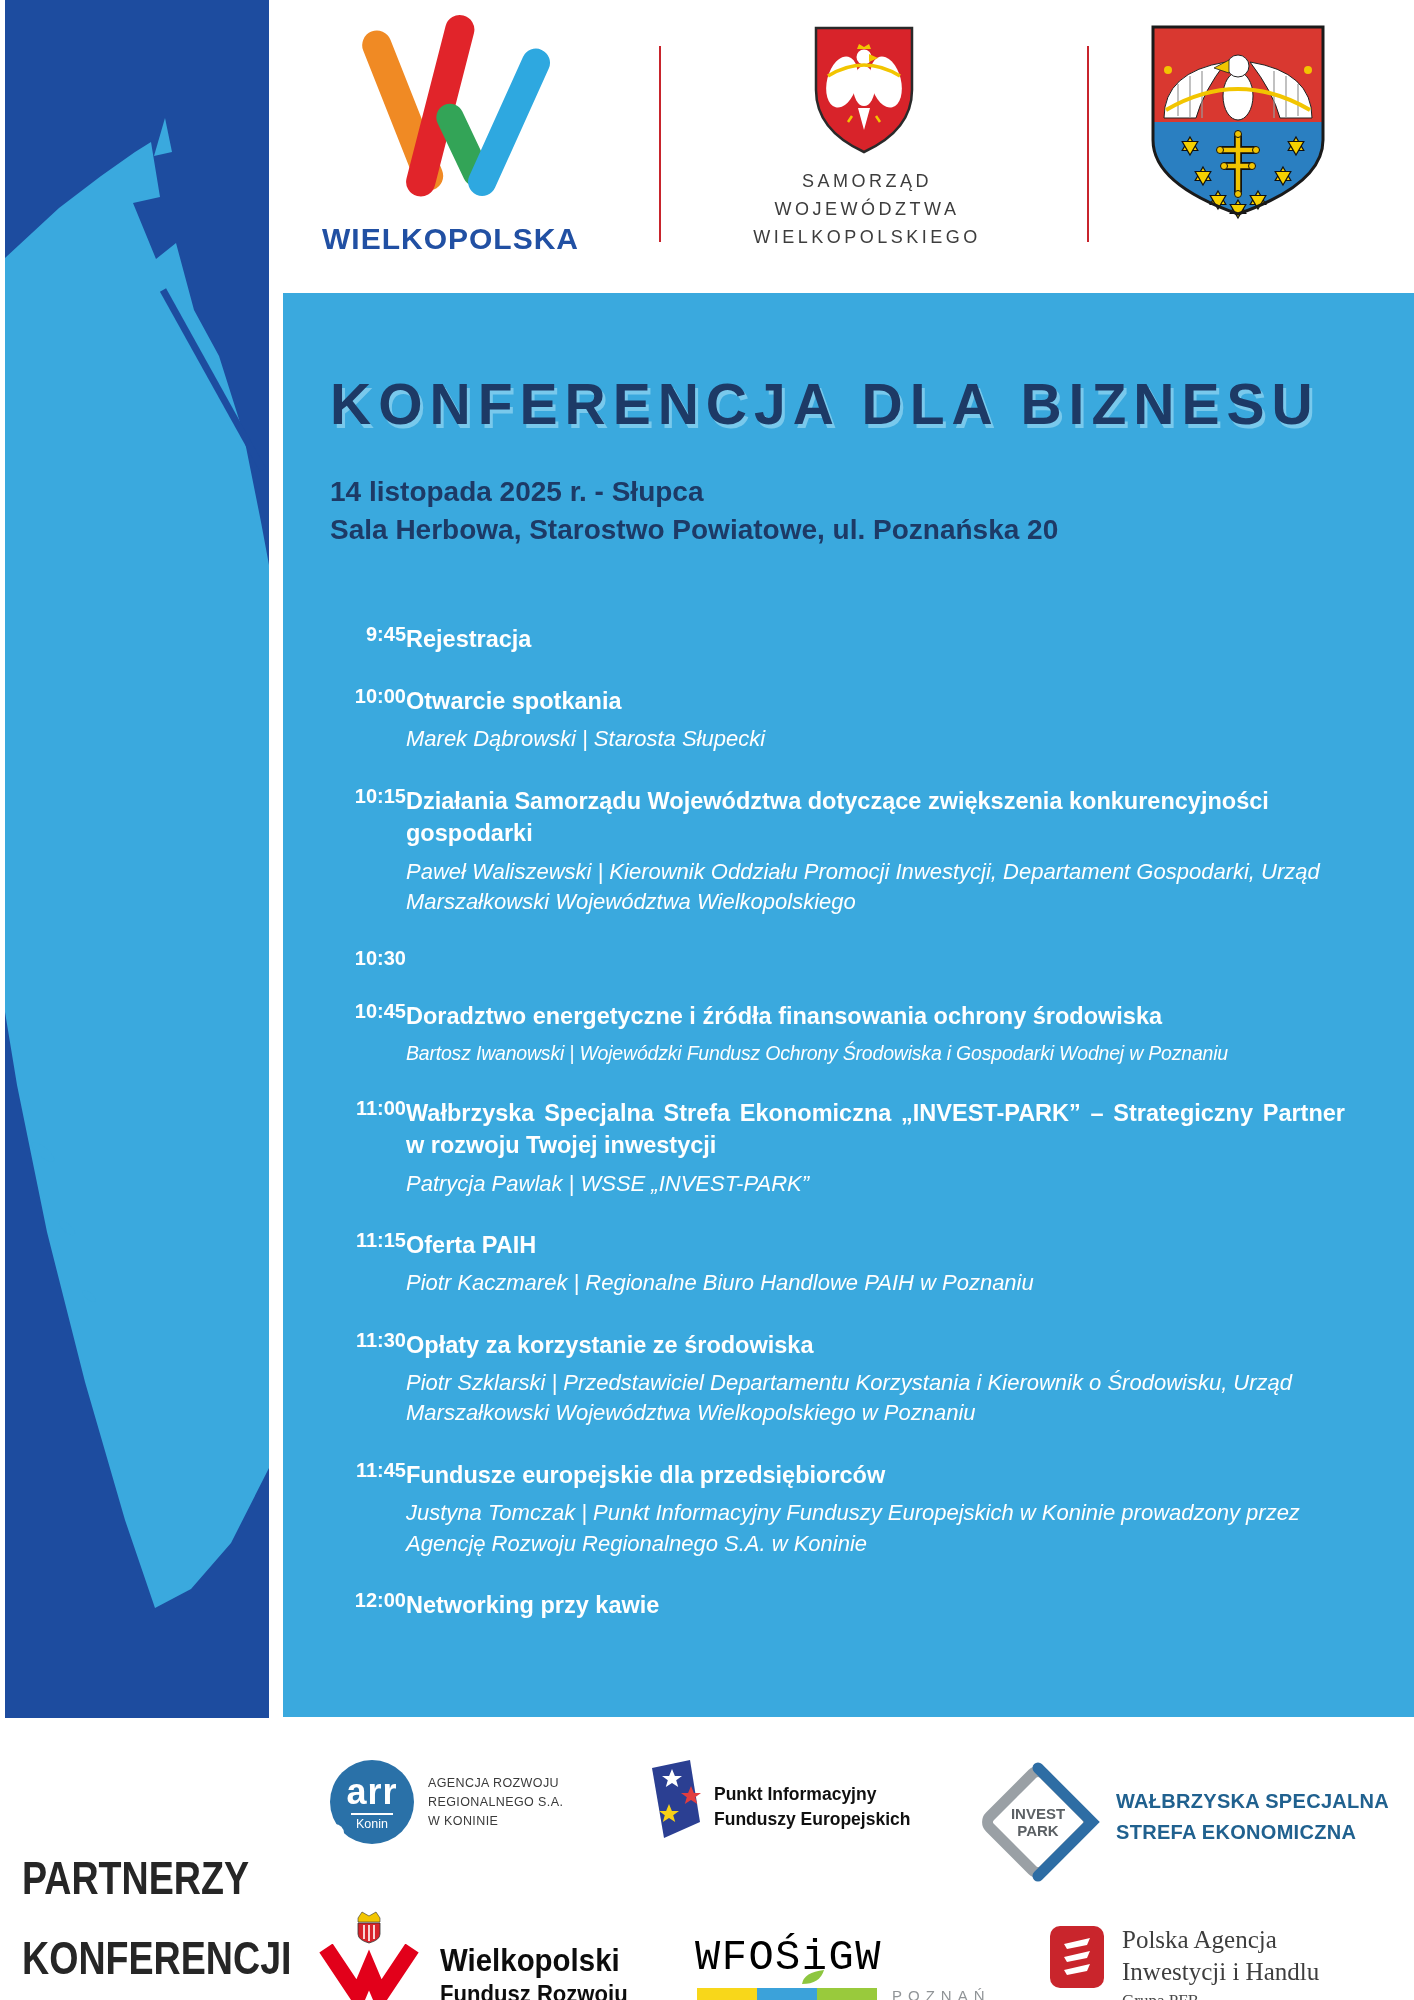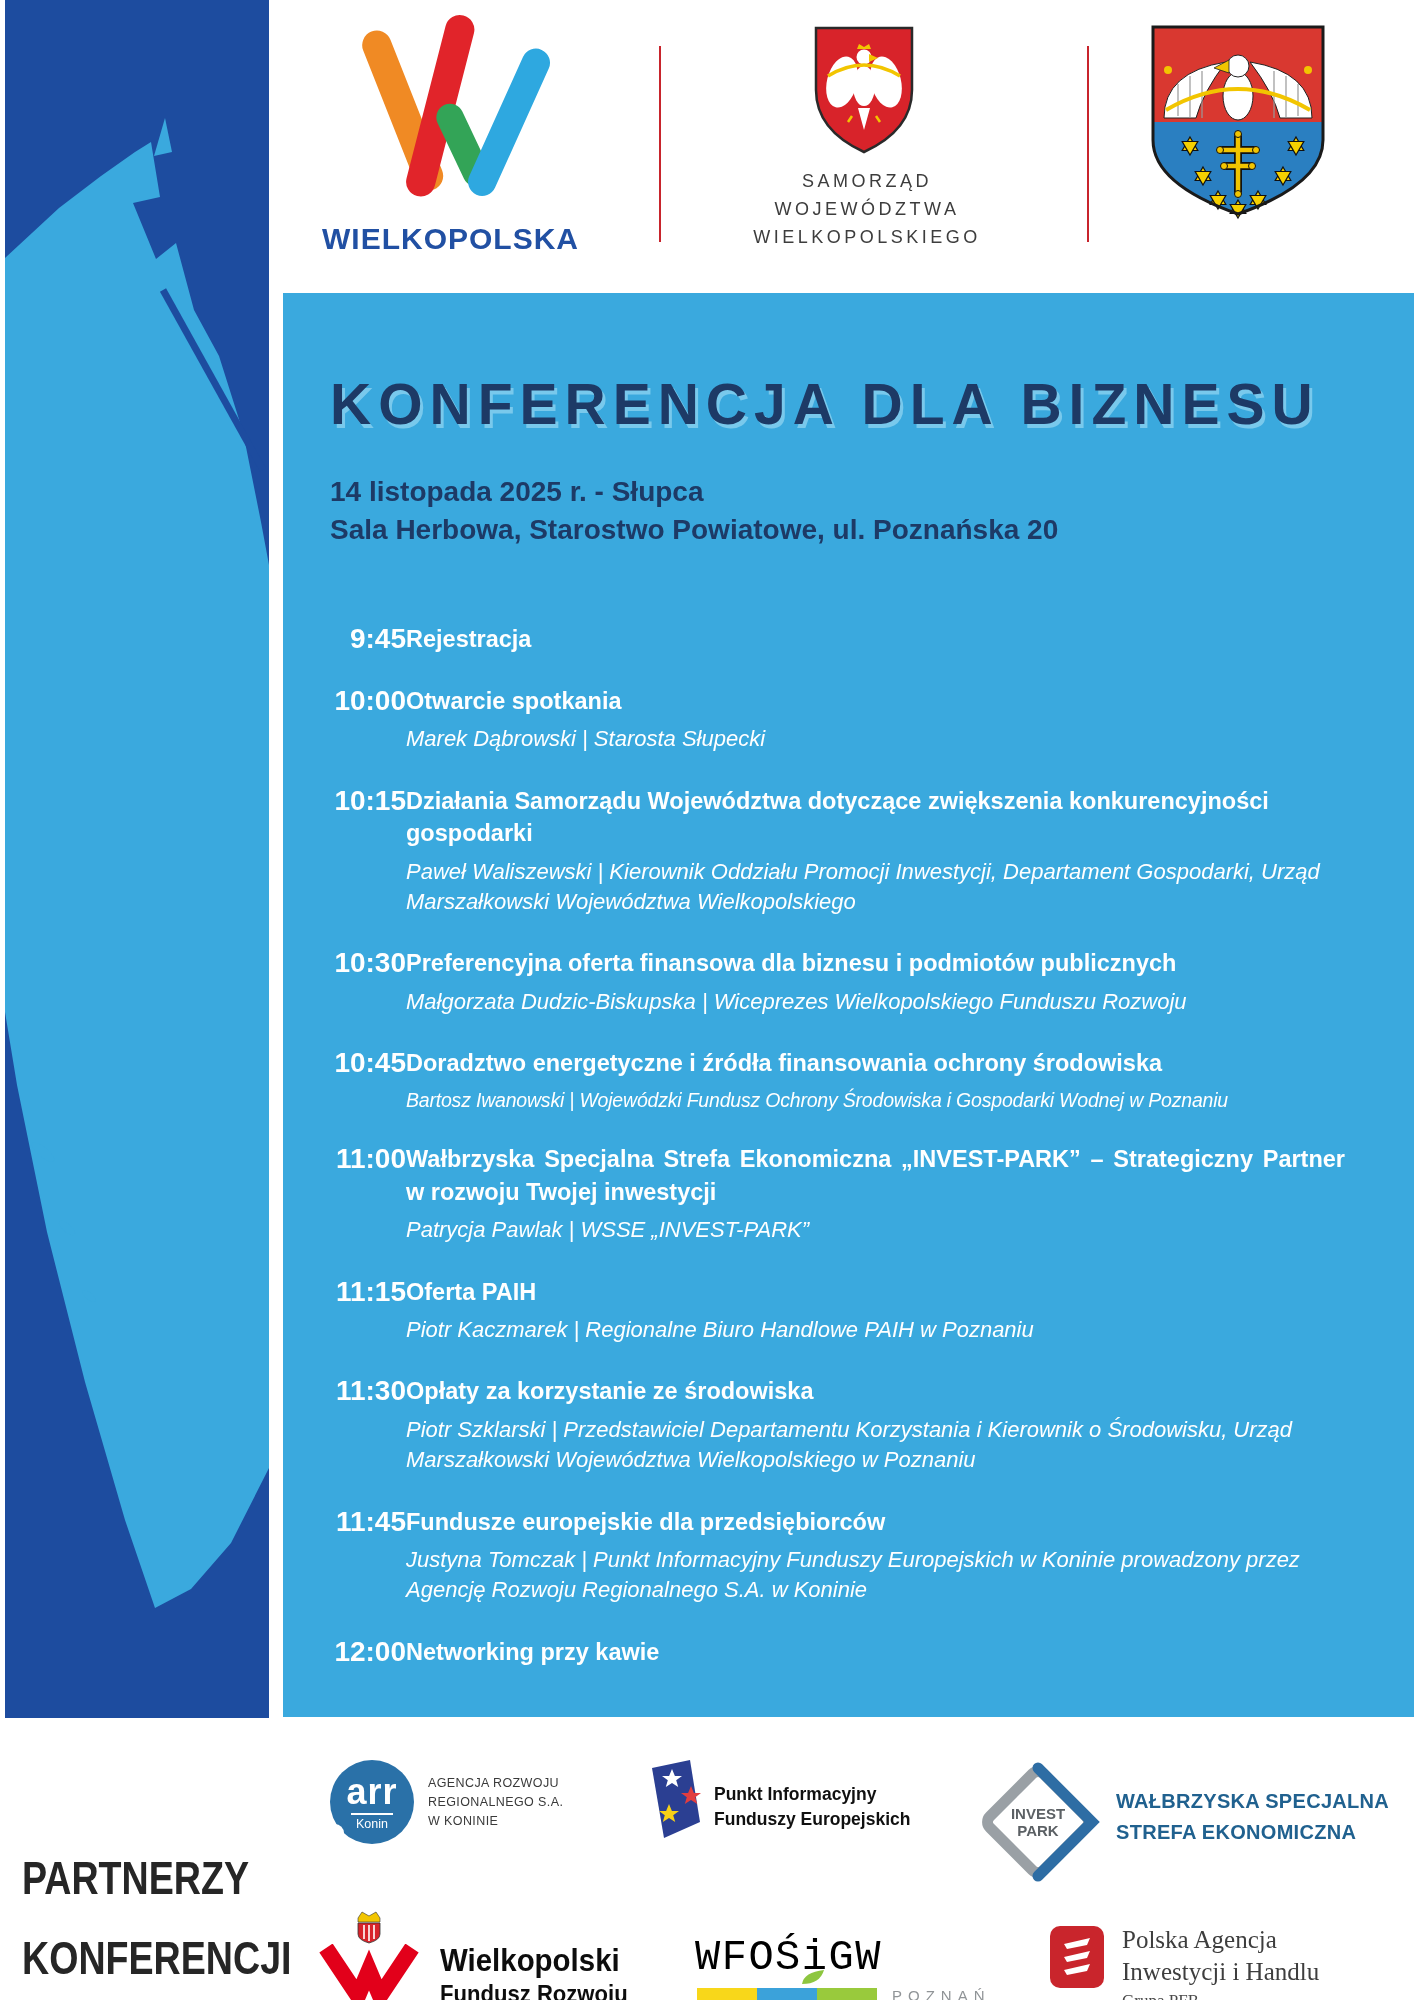--- a/index.html
+++ b/index.html
@@ -30,21 +30,21 @@
     box-sizing:border-box;padding:78px 69px 0 47px;color:#ffffff;
   }
   .main-title{
     font-size:57px;font-weight:700;letter-spacing:7px;color:#1d3a66;white-space:nowrap;
     text-shadow:3px 4px 0 #79c9ec;
   }
   .date-block{margin-top:36px;font-size:28px;font-weight:700;color:#1d3a66;line-height:1.35;}
   .agenda{margin-top:74px;}
   .agenda-row{display:flex;margin-bottom:30px;}
   .agenda-time{
-    width:76px;flex:0 0 76px;text-align:right;font-size:28px;font-weight:700;color:#fff;
+    width:76px;flex:0 0 76px;text-align:right;font-size:20px;font-weight:700;color:#fff;
   }
   .agenda-body{flex:1;min-width:0;}
   .agenda-title{font-size:23.5px;font-weight:700;line-height:1.38;color:#fff;}
   .agenda-speaker{margin-top:7px;font-size:22px;font-style:italic;font-weight:400;line-height:1.38;color:#fff;}
   .agenda-row:nth-child(6) .agenda-title{text-align:justify;}
   .agenda-row:nth-child(5) .agenda-speaker{font-size:19.5px;letter-spacing:-0.2px;white-space:nowrap;}
   
   .partners-heading{
     position:absolute;left:22px;top:1838px;font-size:47px;font-weight:800;color:#262626;
     line-height:1.7;transform:scaleX(0.8);transform-origin:left top;letter-spacing:0;
@@ -191,24 +191,20 @@
         </div>
         <div class="agenda-row">
           <div class="agenda-time">10:15</div>
           <div class="agenda-body">
             <div class="agenda-title">Działania Samorządu Województwa dotyczące zwiększenia konkurencyjności gospodarki</div>
             <div class="agenda-speaker">Paweł Waliszewski | Kierownik Oddziału Promocji Inwestycji, Departament Gospodarki, Urząd Marszałkowski Województwa Wielkopolskiego</div>
           </div>
         </div>
         <div class="agenda-row">
           <div class="agenda-time">10:30</div>
-          <div class="agenda-body">
-            <div class="agenda-title">Preferencyjna oferta finansowa dla biznesu i podmiotów publicznych</div>
-            <div class="agenda-speaker">Małgorzata Dudzic-Biskupska | Wiceprezes Wielkopolskiego Funduszu Rozwoju</div>
-          </div>
         </div>
         <div class="agenda-row">
           <div class="agenda-time">10:45</div>
           <div class="agenda-body">
             <div class="agenda-title">Doradztwo energetyczne i źródła finansowania ochrony środowiska</div>
             <div class="agenda-speaker">Bartosz Iwanowski | Wojewódzki Fundusz Ochrony Środowiska i Gospodarki Wodnej w Poznaniu</div>
           </div>
         </div>
         <div class="agenda-row">
           <div class="agenda-time">11:00</div>

